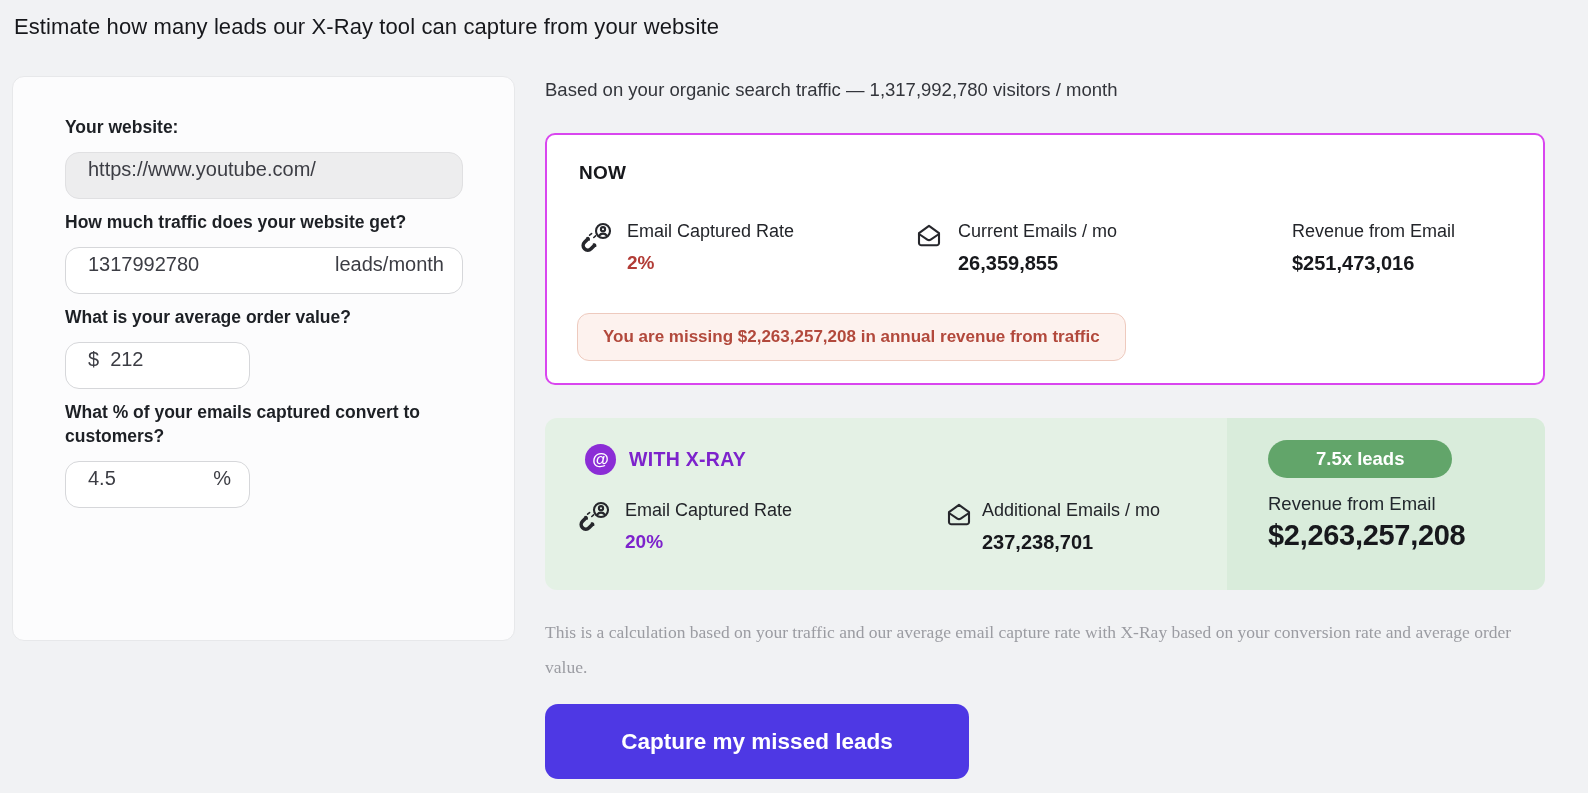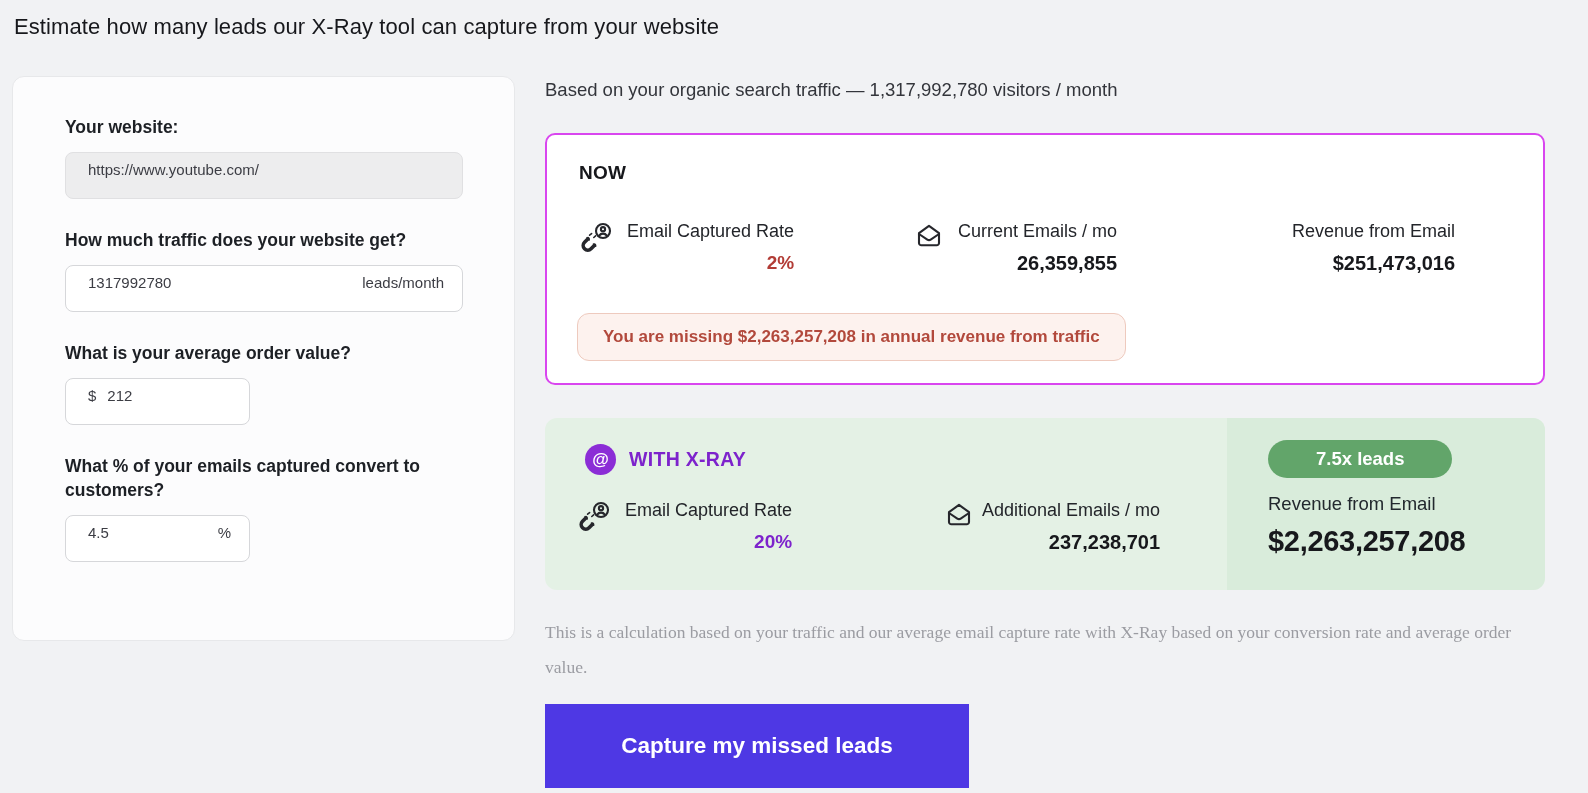--- a/index.html
+++ b/index.html
@@ -29,52 +29,52 @@
     position:absolute;left:14px;top:14px;
     font-size:22px;font-weight:normal;color:var(--ink);
     letter-spacing:.1px;
   }
   
   .form-panel{
     position:absolute;left:12px;top:76px;width:503px;height:565px;
     background:#fcfcfd;border:1px solid #e7e8ea;border-radius:12px;
     padding:38px 0 0 52px;
   }
-  .field{margin-bottom:29px;}
+  .field{margin-bottom:11px;}
   .field label{
     display:block;width:400px;
     font-size:17.5px;font-weight:bold;color:var(--label-ink);
     line-height:24px;margin-bottom:13px;
   }
   .input-box{
     display:flex;align-items:center;
     width:398px;height:47px;
-    background:#fff;border:1px solid #d6d7da;border-radius:8px;
+    background:#fff;border:1px solid #d6d7da;border-radius:14px;
     padding:0 18px 12px 22px;
-    font-size:15px;color:#3c3d44;
+    font-size:20px;color:#3c3d44;
   }
   .input-box.disabled{background:#ededee;border-color:#e0e0e2;}
   .input-box.narrow{width:185px;}
   .input-box .prefix{margin-right:11px;}
   .input-box .suffix{margin-left:auto;}
   
   .subtitle{
     position:absolute;left:545px;top:79px;
     font-size:18.5px;color:#33353b;
   }
   .now-card{
     position:absolute;left:545px;top:133px;width:1000px;height:252px;
     background:#ffffff;border:2px solid #d946ef;border-radius:10px;
   }
   .now-heading{
     position:absolute;left:32px;top:27px;
     font-size:19px;font-weight:800;letter-spacing:.3px;color:var(--ink);
   }
   .stats-row{position:absolute;left:32px;top:84px;right:20px;height:66px;}
-  .stat{position:absolute;display:flex;gap:14px;align-items:flex-start;text-align:right;}
+  .stat{position:absolute;display:flex;gap:14px;align-items:flex-start;}
   .stat-1{left:0;}
   .stat-2{left:335px;}
   .stat-3{left:713px;}
   .xray-card .stat-2{left:367px;gap:8px;}
   .stat .icon{flex:0 0 auto;margin-top:2px;}
   .stat-label{font-size:18px;color:#23252a;line-height:24px;}
   .stat-value{font-size:20px;font-weight:bold;color:var(--ink);margin-top:9px;}
   .stat-value.red{color:var(--rate-red);font-size:19px;}
   .stat-value.purple{color:var(--purple);font-size:19px;}
   .alert{
@@ -106,29 +106,29 @@
     background:var(--green-panel);
     padding:22px 0 0 41px;
   }
   .badge{
     display:inline-block;
     background:var(--green-badge);color:#fff;
     font-size:18.5px;font-weight:bold;
     padding:8px 48px;border-radius:22px;
   }
   .revenue-label{font-size:18.5px;color:#22282e;margin-top:15px;}
-  .revenue-value{font-size:29px;font-weight:800;color:var(--ink);margin-top:10px;letter-spacing:-0.3px;}
+  .revenue-value{font-size:29px;font-weight:800;color:var(--ink);margin-top:4px;letter-spacing:-0.3px;}
   
   .disclaimer{
     position:absolute;left:545px;top:615px;width:1012px;
     font-size:17.5px;color:var(--muted);line-height:35px;font-family:Liberation Serif, serif;
   }
   .cta{
-    position:absolute;left:545px;top:704px;width:424px;height:84px;
-    background:var(--button);color:#fff;border:none;border-radius:0;
+    position:absolute;left:545px;top:704px;width:424px;height:75px;
+    background:var(--button);color:#fff;border:none;border-radius:13px;
     font-family:inherit;font-size:22.5px;font-weight:bold;
     cursor:pointer;
   }
   svg .stroke{stroke:#26272c;fill:none;stroke-width:2.1;stroke-linecap:round;stroke-linejoin:round;}
 </style>
 </head>
 <body>
 
 <h1 class="page-title">Estimate how many leads our X-Ray tool can capture from your website</h1>
 

